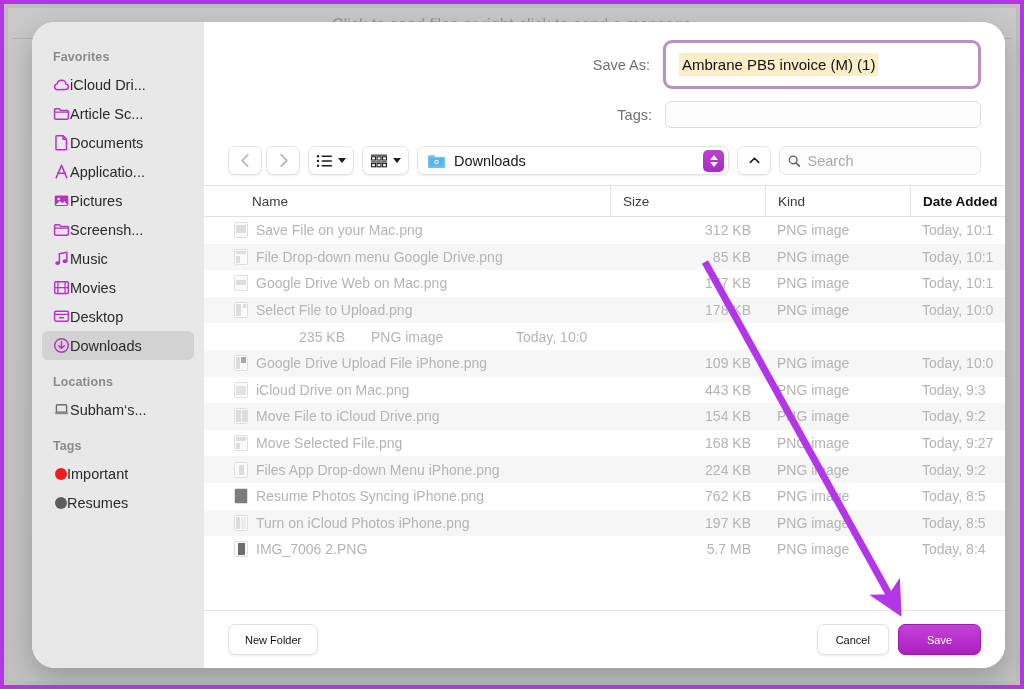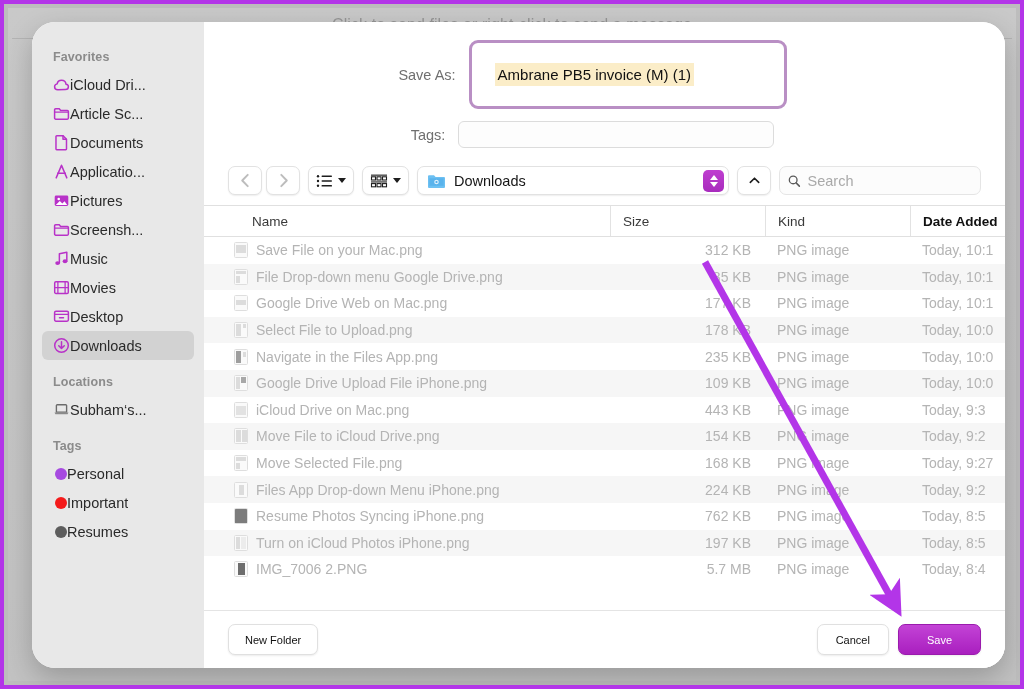--- a/index.html
+++ b/index.html
@@ -103,35 +103,35 @@
     flex-direction: column;
     background: #ffffff;
     min-width: 0;
   }
 
   
   #fields { padding: 18px 24px 0 0; }
   .field-row {
     display: flex;
     align-items: center;
-    justify-content: center;
+    justify-content: flex-end;
     margin-bottom: 12px;
   }
   .field-label {
     font-size: 14.5px;
     color: #6f6f6f;
     margin-right: 13px;
     white-space: nowrap;
   }
   #saveas-wrap {
     width: 318px;
     border: 3px solid #b98fc4;
     border-radius: 9px;
     background: #ffffff;
-    padding: 18px;
+    padding: 8px;
   }
   #saveas-text {
     display: inline-block;
     background: #fbedc8;
     padding: 2px 3px;
     font-size: 15px;
     color: #111;
     line-height: 19px;
   }
   #saveas-field {
@@ -439,24 +439,20 @@
         <div class="sb-head spaced">Locations</div>
         <div class="sb-item">
           <svg class="sb-ico" viewBox="0 0 16 16">
             <path d="M3.2 4.3a.8.8 0 0 1 .8-.8h8a.8.8 0 0 1 .8.8v6.2H3.2z" fill="none" stroke="#6b6b6b" stroke-width="1.3"></path>
             <path d="M1.4 10.8h13.2l-.9 1.6H2.3z" fill="#8a8a8a"></path>
           </svg>
           <span class="sb-label">Subham‘s...</span>
         </div>
         <div class="sb-head spaced">Tags</div>
         <div class="sb-item">
-          <span class="sb-dot" style="background: rgb(166, 74, 224);"></span>
-          <span class="sb-label">Personal</span>
-        </div>
-        <div class="sb-item">
           <span class="sb-dot" style="background: rgb(244, 27, 27);"></span>
           <span class="sb-label">Important</span>
         </div>
         <div class="sb-item">
           <span class="sb-dot" style="background: rgb(93, 93, 93);"></span>
           <span class="sb-label">Resumes</span>
         </div>
       </div>
 
     <div id="pane">
@@ -594,27 +590,20 @@
                   <i style="left:1px;top:1px;width:5px;bottom:1px"></i>
                   <i style="left:8px;top:1px;right:1px;height:4px"></i>
                 </span>
                 <span>Select File to Upload.png</span>
               </div>
               <div class="cell c-size">178 KB</div>
               <div class="cell c-kind">PNG image</div>
               <div class="cell c-date">Today, 10:0</div>
             </div>
             <div class="row">
-              <div class="cell c-name">
-                <span class="thumb">
-                  <i style="left:1px;top:1px;width:5px;bottom:1px;background:#9e9e9e"></i>
-                  <i style="left:8px;top:2px;right:1px;height:5px"></i>
-                </span>
-                <span>Navigate in the Files App.png</span>
-              </div>
               <div class="cell c-size">235 KB</div>
               <div class="cell c-kind">PNG image</div>
               <div class="cell c-date">Today, 10:0</div>
             </div>
             <div class="row alt">
               <div class="cell c-name">
                 <span class="thumb">
                   <i style="left:1px;top:1px;width:4px;bottom:1px"></i>
                   <i style="left:6px;top:1px;right:1px;height:6px;background:#a8a8a8"></i>
                 </span>

